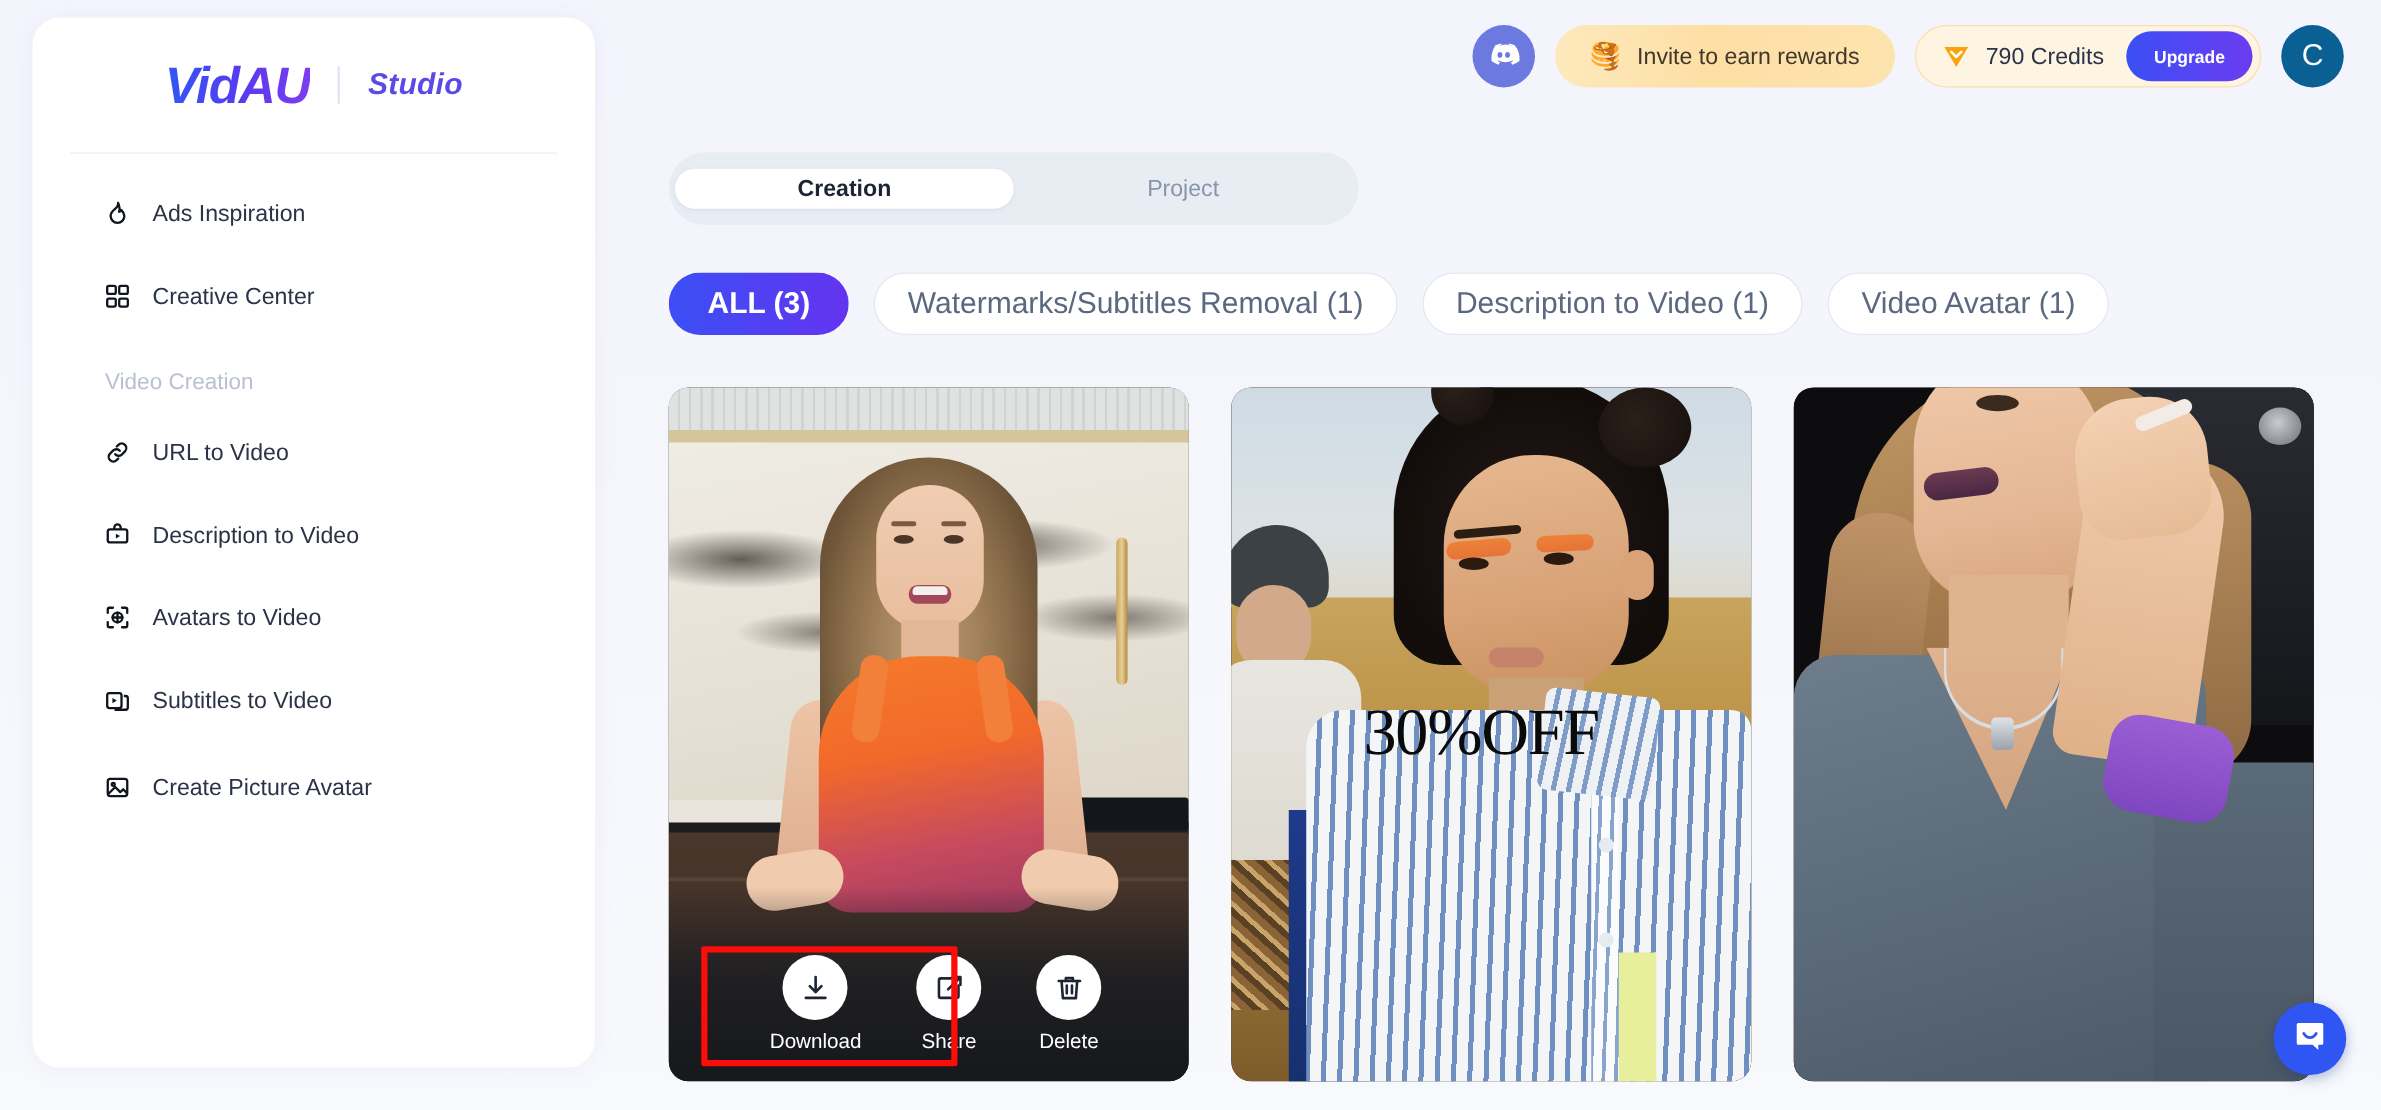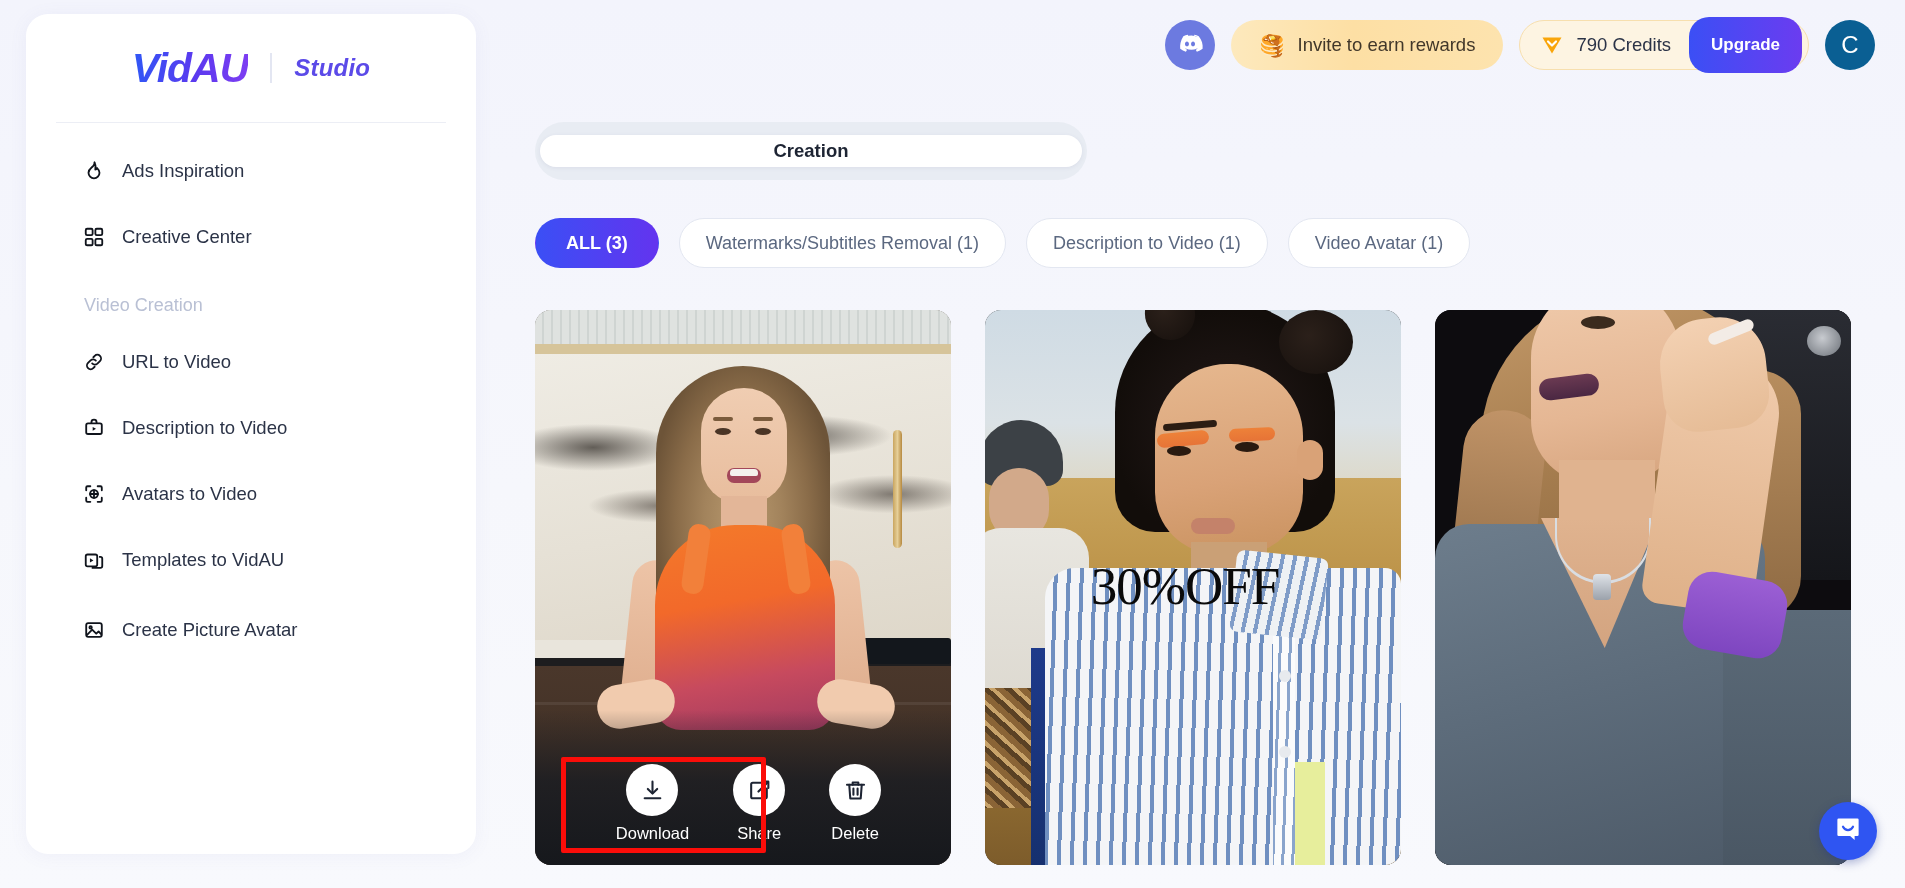--- a/index.html
+++ b/index.html
@@ -123,25 +123,25 @@
     background: #fdf4e2;
     border: 1px solid #f7dfae;
     display: flex; align-items: center;
     padding: 0 6px 0 20px;
     gap: 12px;
   }
   .gem-icon { width: 24px; height: 22px; display:flex; align-items:center; }
   .gem-icon svg { width: 24px; height: 22px; }
   .credits-text { font-size: 18.5px; color: #2b3347; margin-right: 6px; }
   .upgrade-btn {
-    height: 56px;
+    height: 40px;
     border-radius: 20px;
     background: linear-gradient(90deg, #3b4ff5 0%, #6b3cf0 100%);
     color: #fff;
-    font-size: 17px;
+    font-size: 14px;
     font-weight: bold;
     display: flex; align-items: center; justify-content: center;
     padding: 0 22px;
     border: none;
     cursor: pointer;
     font-family: "Liberation Sans", sans-serif;
   }
   .avatar {
     width: 50px; height: 50px;
     border-radius: 50%;
@@ -191,21 +191,21 @@
     align-items: center;
     gap: 20px;
   }
   .chip {
     height: 50px;
     border-radius: 25px;
     background: #ffffff;
     border: 1px solid #e3e7f1;
     display: flex; align-items: center;
     padding: 0 26px;
-    font-size: 18px;
+    font-size: 24px;
     color: #5b6880;
     cursor: pointer;
     white-space: nowrap;
   }
   .chip.active {
     background: linear-gradient(90deg, #3b4ff5 0%, #6334ef 100%);
     border-color: transparent;
     color: #ffffff;
     font-weight: bold;
     padding: 0 30px;
@@ -512,21 +512,21 @@
       </div>
 
       <div class="nav-item">
         <span class="nav-icon">
           <svg viewBox="0 0 24 24" fill="none" stroke="#10141c" stroke-width="2" stroke-linejoin="round">
             <rect x="3" y="6" width="12.5" height="13" rx="2"></rect>
             <path d="M17.5 8.5h1.5a2 2 0 0 1 2 2v8a2 2 0 0 1-2 2H9.5"></path>
             <path d="M7.6 10.2v4.6l3.8-2.3z" fill="#10141c" stroke="none"></path>
           </svg>
         </span>
-        <span class="nav-label">Templates to VidAU</span>
+        <span class="nav-label">Subtitles to Video</span>
       </div>
 
       <div class="nav-group-gap"></div>
 
       <div class="nav-item">
         <span class="nav-icon">
           <svg viewBox="0 0 24 24" fill="none" stroke="#10141c" stroke-width="2" stroke-linejoin="round">
             <rect x="3.5" y="4.5" width="17" height="15" rx="2.2"></rect>
             <circle cx="8.3" cy="9.2" r="1.3"></circle>
             <path d="M4.2 17.5 10 11.6l4.4 4.4 2.6-2.4 3.2 3.4"></path>
@@ -564,20 +564,21 @@
       <button class="upgrade-btn">Upgrade</button>
     </div>
 
     <div class="avatar">C</div>
   </div>
 
   <main class="main">
 
     <div class="tabs">
       <div class="tab active">Creation</div>
+      <div class="tab">Project</div>
     </div>
 
     <div class="chips">
       <div class="chip active">ALL (3)</div>
       <div class="chip">Watermarks/Subtitles Removal (1)</div>
       <div class="chip">Description to Video (1)</div>
       <div class="chip">Video Avatar (1)</div>
     </div>
 
     <div class="cards">

